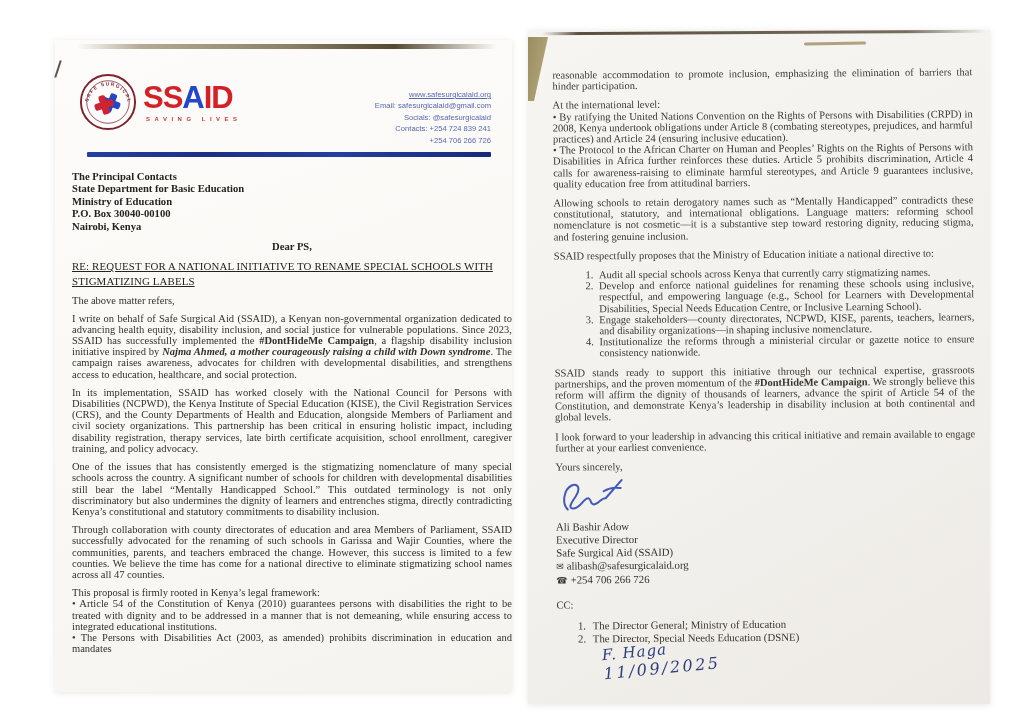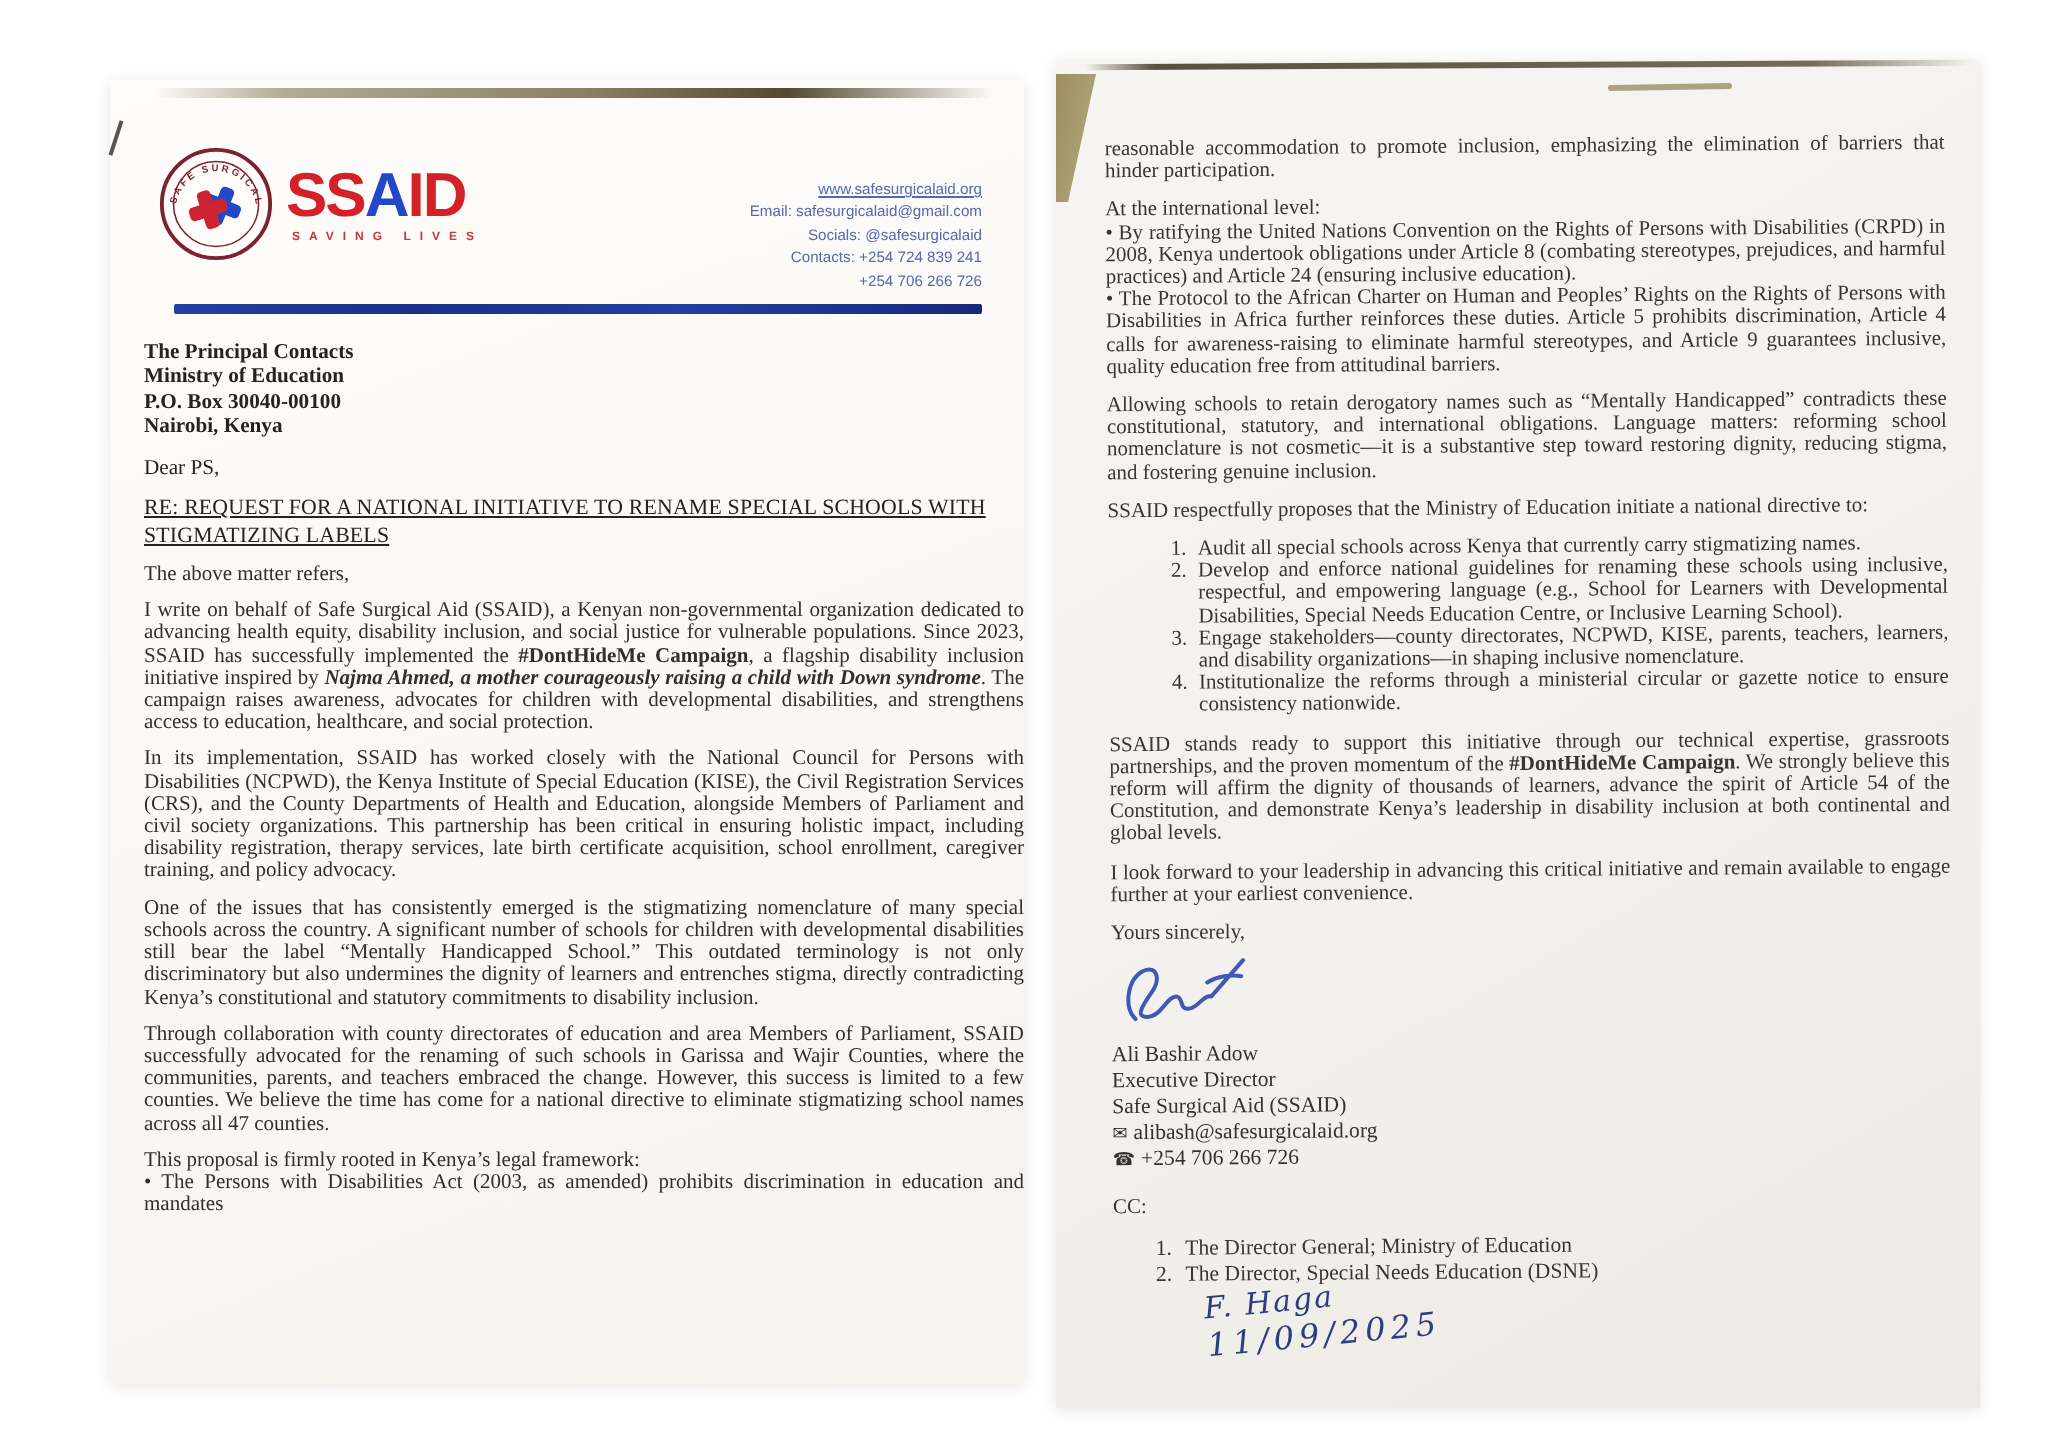--- a/index.html
+++ b/index.html
@@ -42,21 +42,21 @@
   .tagline{font-size:6px;letter-spacing:4.5px;color:#c43a3a;margin-top:3px;padding-left:3px;font-weight:bold;}
   .contact{text-align:right;font-size:7.6px;line-height:11.4px;color:#5668b0;margin-top:16px;}
   .contact .u{text-decoration:underline;}
   .rule{height:5px;margin:6px 21px 0 32px;border-radius:1px;
     background:linear-gradient(90deg,#24409f,#1b2f86 30%,#23409e 62%,#17297d);}
 
   
   .ink{color:#33302b;}
   .date{text-align:right;padding-right:21px;margin-top:14px;font-weight:bold;font-size:11px;color:#26231f;}
   .recipient{margin:14px 0 0 17px;font-weight:bold;font-size:10.6px;line-height:12.4px;color:#26231f;}
-  .salutation{margin:8px 0 0 17px;font-weight:normal;font-size:10.6px;color:#26231f;}
+  .salutation{margin:8px 0 0 17px;font-weight:bold;font-size:10.6px;color:#26231f;text-align:center;}
   .subject{margin:7px 16px 2px 17px;font-weight:normal;font-size:10.9px;line-height:14.8px;
     text-decoration:underline;color:#26231f;letter-spacing:.1px;}
   .ref{margin:6px 0 0 17px;font-size:10.5px;}
   .para{margin:7px 0 0 17px;font-size:10.5px;line-height:11.2px;text-align:justify;}
   .para.tight{margin-top:0;}
   .seg-b{font-weight:bold;}
   .seg-bi{font-weight:bold;font-style:italic;}
 
   
   .p2-inner{position:absolute;left:0;top:0;right:0;bottom:0;
@@ -118,36 +118,38 @@
         <div>Contacts: +254 724 839 241</div>
         <div>+254 706 266 726</div>
       </div>
     </div>
 
     <div class="rule"></div>
 
 
     <div class="recipient">
       <div>The Principal Contacts</div>
+      <div>State Department for Basic Education</div>
       <div>Ministry of Education</div>
       <div>P.O. Box 30040-00100</div>
       <div>Nairobi, Kenya</div>
     </div>
 
     <div class="salutation">Dear PS,</div>
 
     <div class="subject">RE: REQUEST FOR A NATIONAL INITIATIVE TO RENAME SPECIAL SCHOOLS WITH STIGMATIZING LABELS</div>
 
     <div class="ref ink">The above matter refers,</div>
 
     <div class="para ink"><span>I write on behalf of Safe Surgical Aid (SSAID), a Kenyan non-governmental organization dedicated to advancing health equity, disability inclusion, and social justice for vulnerable populations. Since 2023, SSAID has successfully implemented the </span><span class="seg-b">#DontHideMe Campaign</span><span>, a flagship disability inclusion initiative inspired by </span><span class="seg-bi">Najma Ahmed</span><span class="seg-bi">, a mother courageously raising a child with Down syndrome</span><span>. The campaign raises awareness, advocates for children with developmental disabilities, and strengthens access to education, healthcare, and social protection.</span></div>
     <div class="para ink">In its implementation, SSAID has worked closely with the National Council for Persons with Disabilities (NCPWD), the Kenya Institute of Special Education (KISE), the Civil Registration Services (CRS), and the County Departments of Health and Education, alongside Members of Parliament and civil society organizations. This partnership has been critical in ensuring holistic impact, including disability registration, therapy services, late birth certificate acquisition, school enrollment, caregiver training, and policy advocacy.</div>
     <div class="para ink">One of the issues that has consistently emerged is the stigmatizing nomenclature of many special schools across the country. A significant number of schools for children with developmental disabilities still bear the label “Mentally Handicapped School.” This outdated terminology is not only discriminatory but also undermines the dignity of learners and entrenches stigma, directly contradicting Kenya’s constitutional and statutory commitments to disability inclusion.</div>
     <div class="para ink">Through collaboration with county directorates of education and area Members of Parliament, SSAID successfully advocated for the renaming of such schools in Garissa and Wajir Counties, where the communities, parents, and teachers embraced the change. However, this success is limited to a few counties. We believe the time has come for a national directive to eliminate stigmatizing school names across all 47 counties.</div>
     <div class="para ink">This proposal is firmly rooted in Kenya’s legal framework:</div>
+    <div class="para ink tight">• Article 54 of the Constitution of Kenya (2010) guarantees persons with disabilities the right to be treated with dignity and to be addressed in a manner that is not demeaning, while ensuring access to integrated educational institutions.</div>
     <div class="para ink tight">• The Persons with Disabilities Act (2003, as amended) prohibits discrimination in education and mandates</div>
   </div>
 
   <div class="page page2">
     <div class="p2-topline"></div>
     <div class="p2-wedge"></div>
     <div class="p2-dash"></div>
 
     <div class="p2-inner">
       <div class="p2-para tight">reasonable accommodation to promote inclusion, emphasizing the elimination of barriers that hinder participation.</div>

